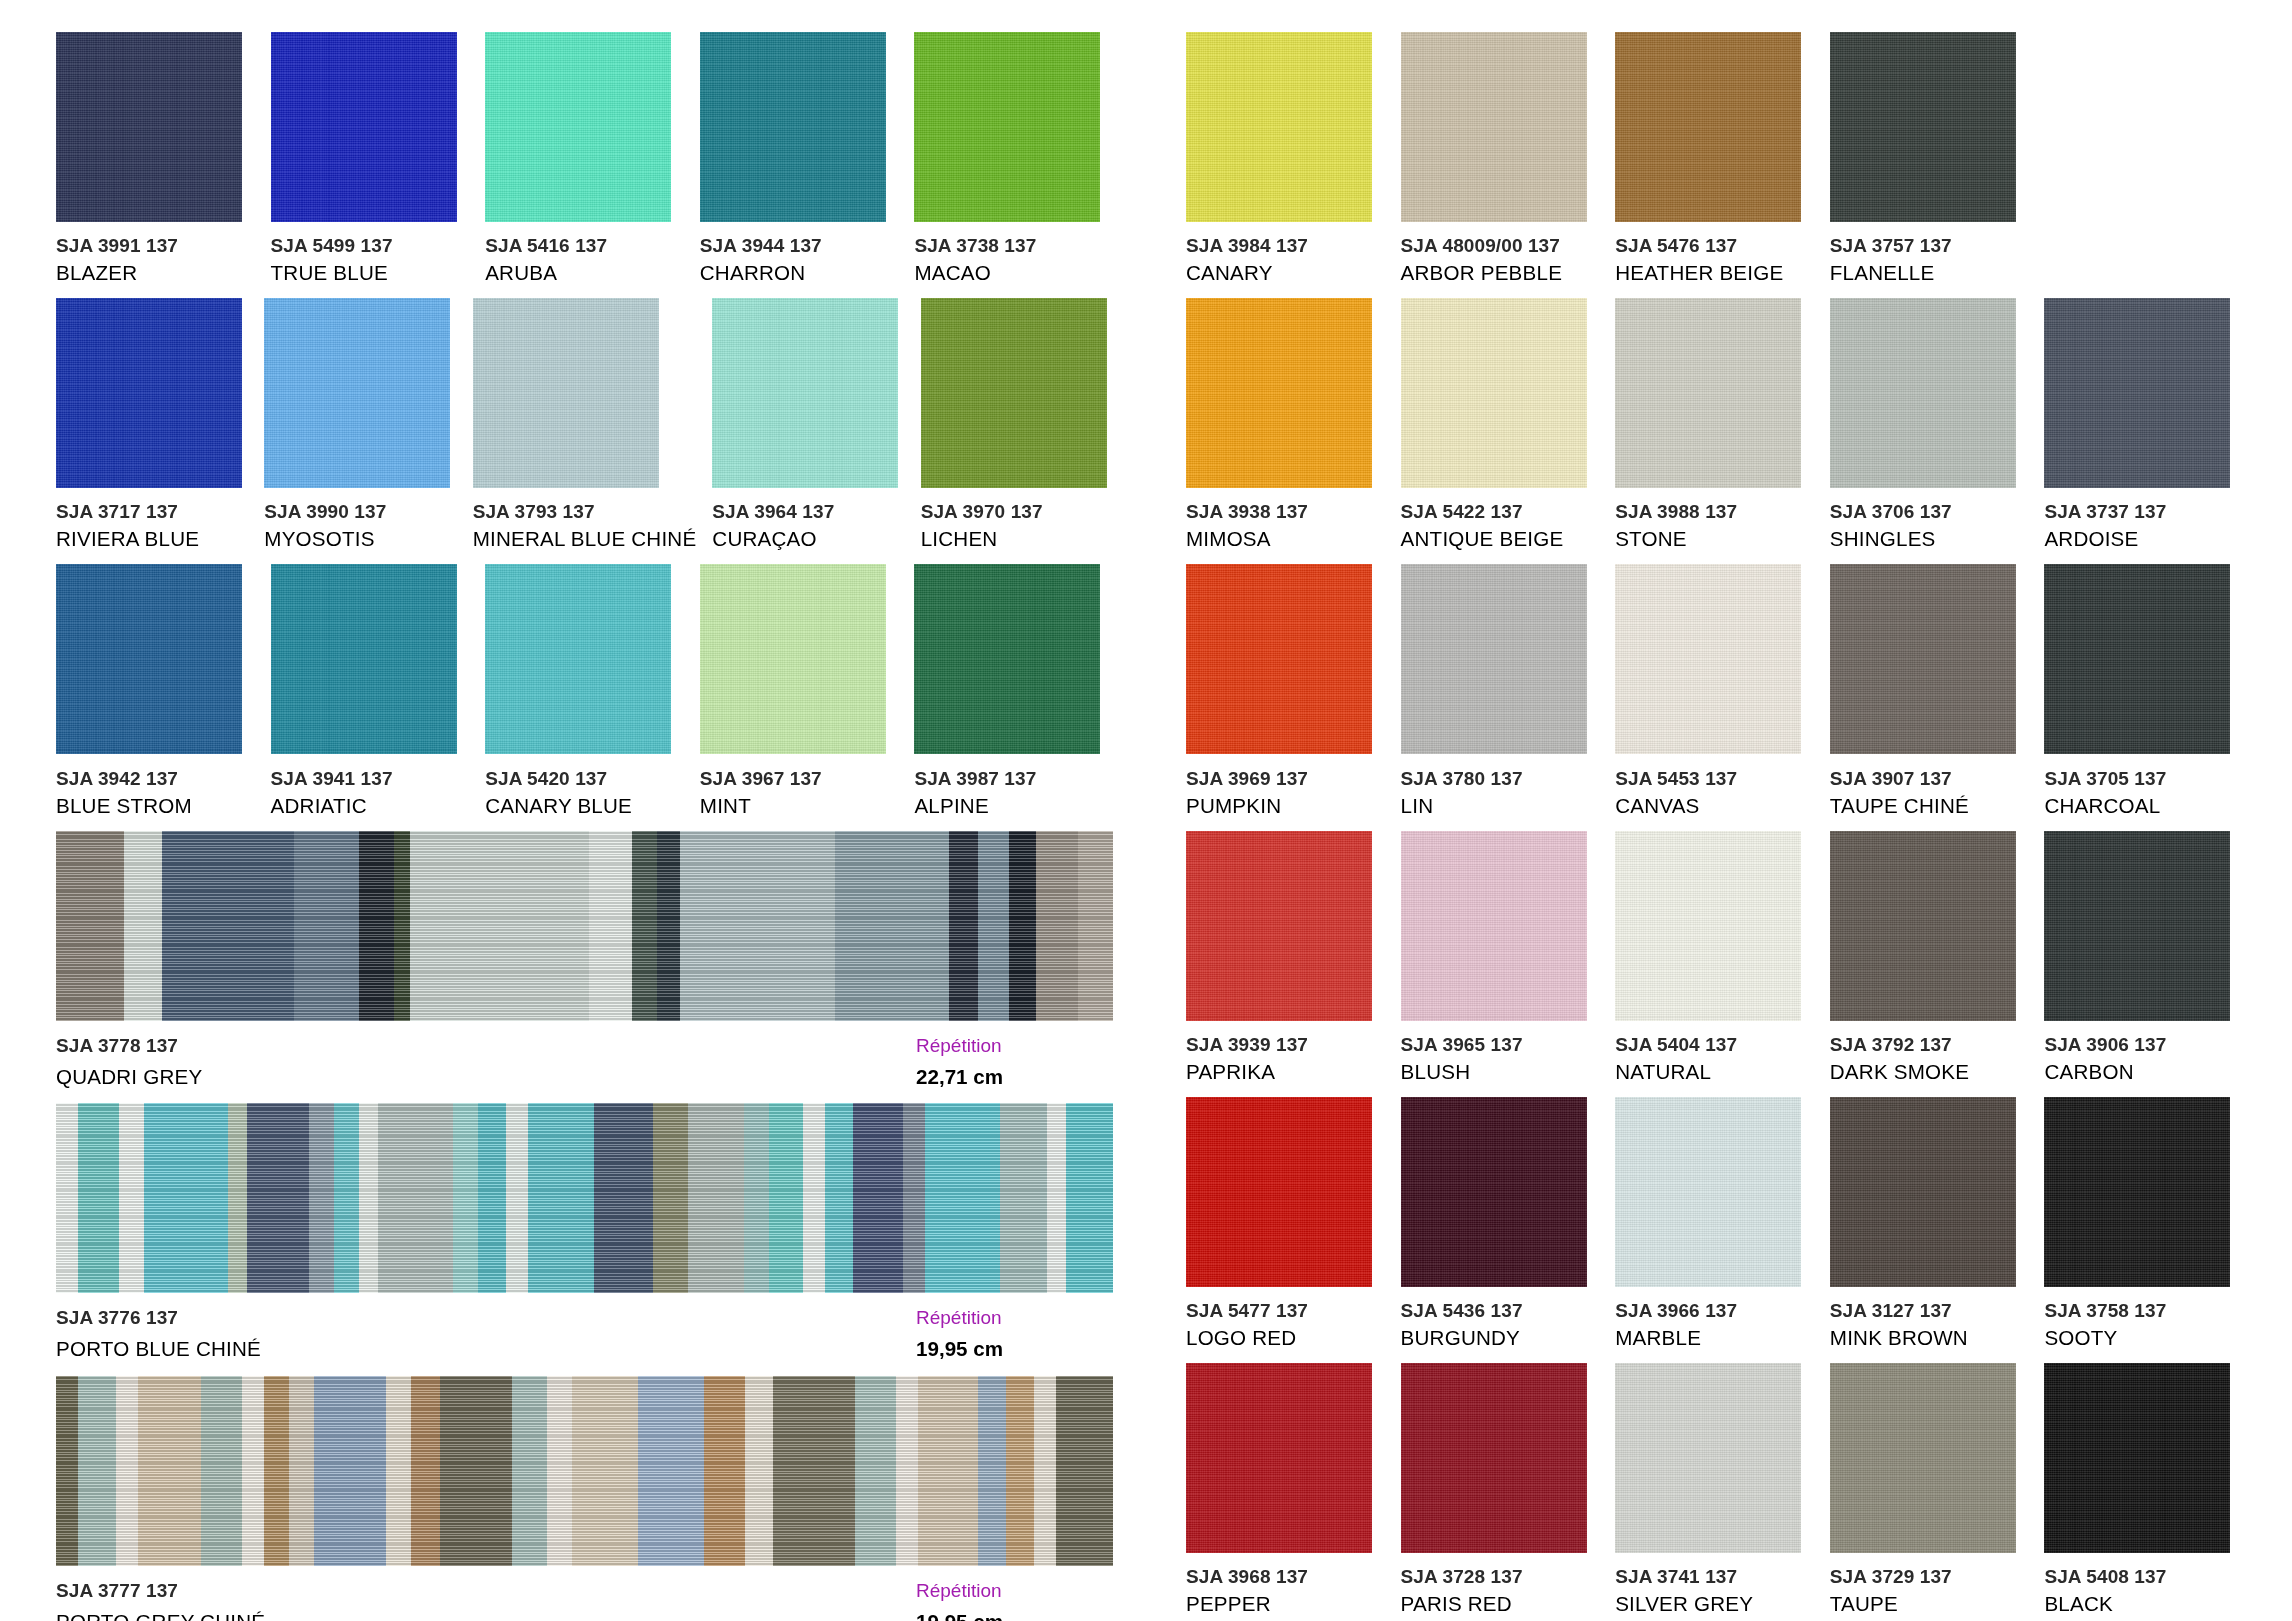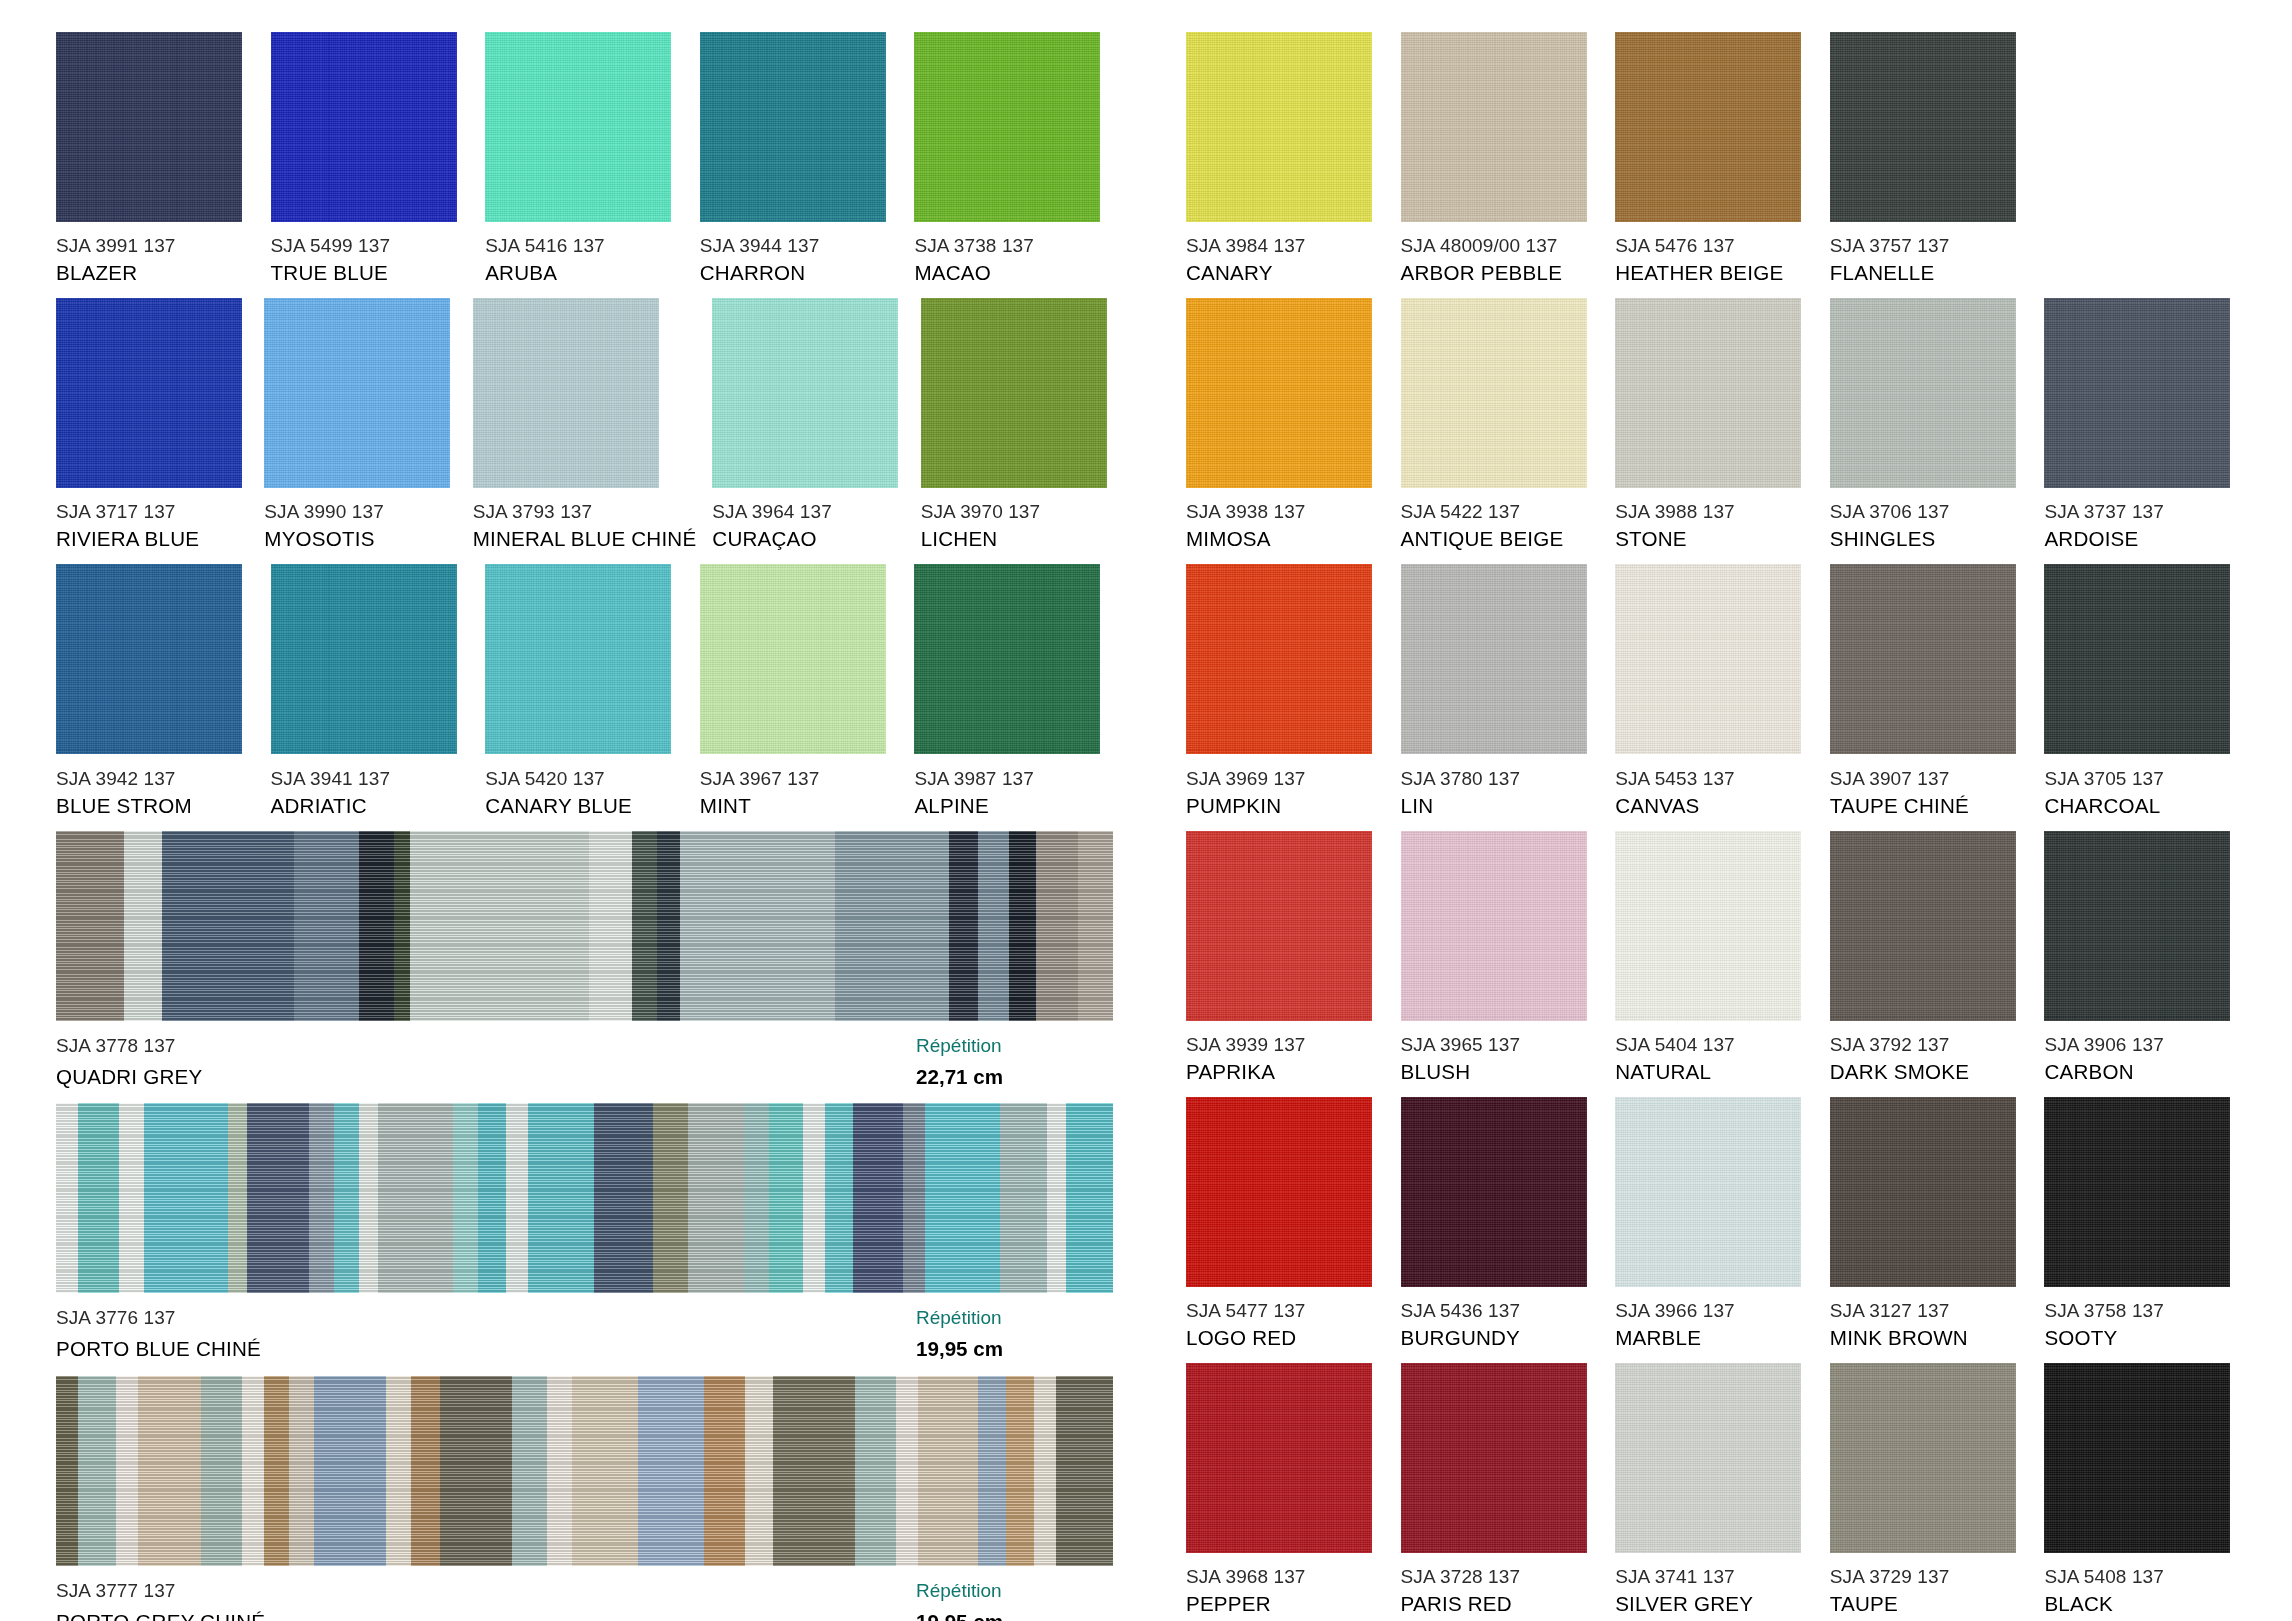--- a/index.html
+++ b/index.html
@@ -65,21 +65,21 @@
   }
 
   .caption {
     margin-top: 14.3px;
     line-height: 1.0;
   }
   .code {
     font-size: 19px;
     color: #2b2b2b;
     letter-spacing: 0.1px;
-    font-weight: 400;
+    font-weight: 700;
     white-space: nowrap;
     display: block;
   }
   .name {
     font-size: 20.6px;
     color: #000;
     font-weight: 400;
     letter-spacing: 0.2px;
     white-space: nowrap;
     display: block;
@@ -107,21 +107,21 @@
   .stripe-caption {
     margin-top: 14.3px;
     display: flex;
     flex-direction: row;
     align-items: flex-start;
   }
   .stripe-caption .left { width: 860px; }
   .stripe-caption .right { width: 197px; }
   .rep-label {
     font-size: 19px;
-    color: #0f766e;
+    color: #a21caf;
     display: block;
     white-space: nowrap;
   }
   .rep-value {
     font-size: 20.6px;
     color: #000;
     font-weight: 700;
     display: block;
     margin-top: 8px;
     white-space: nowrap;

